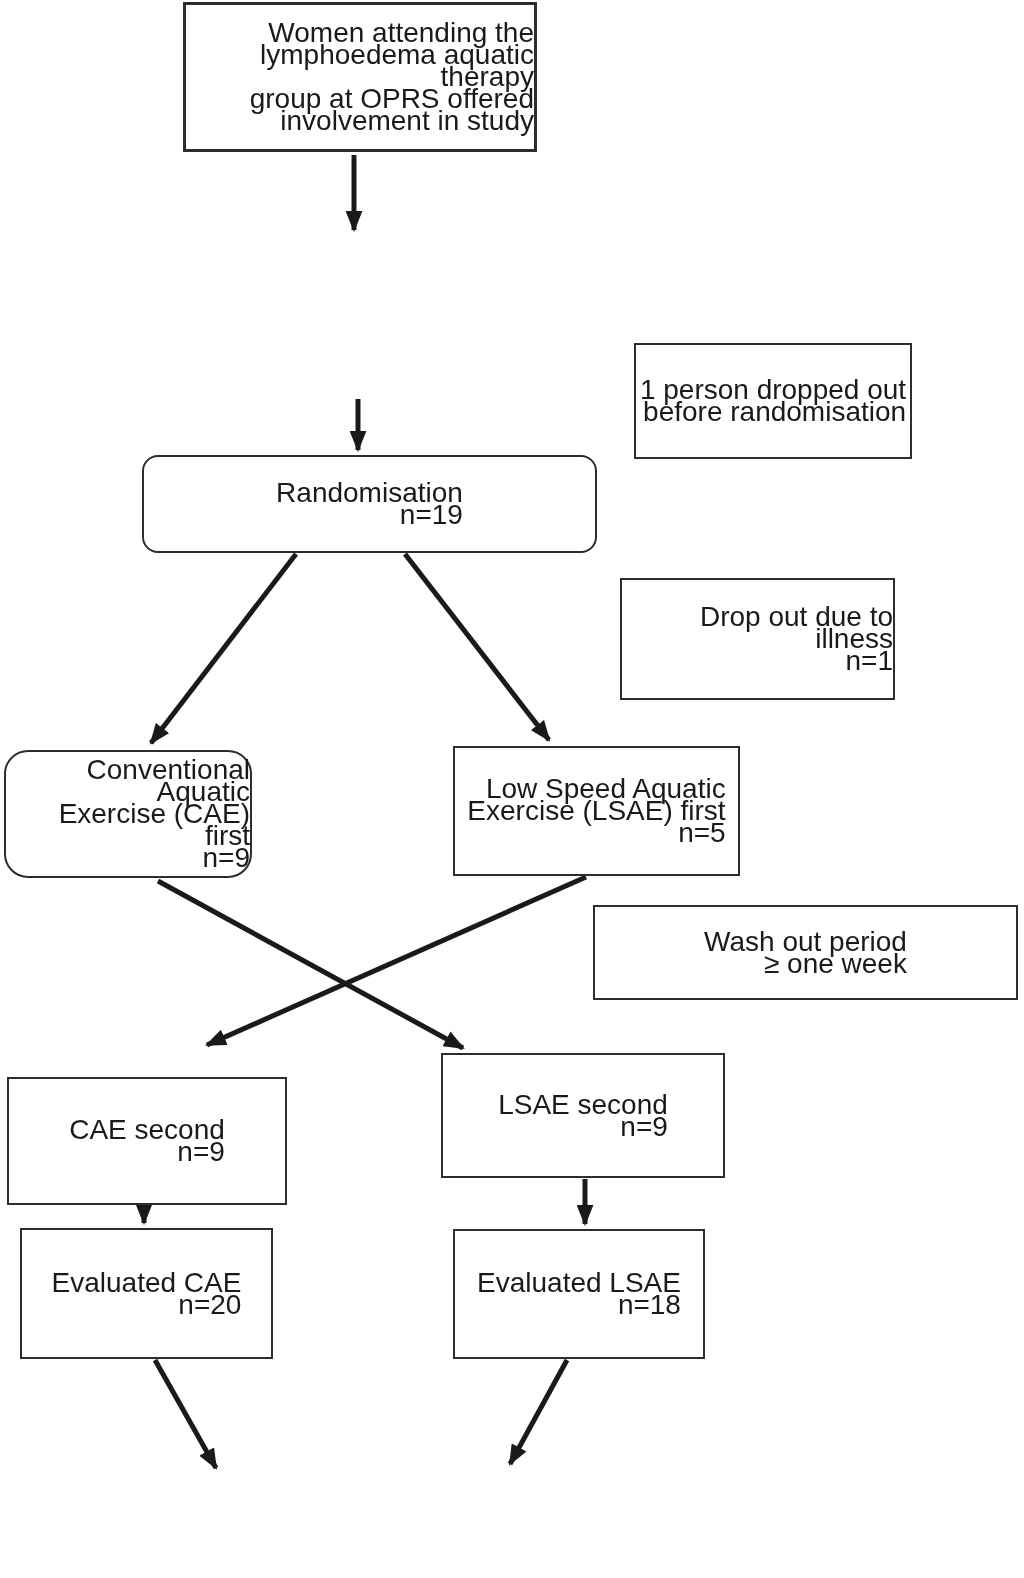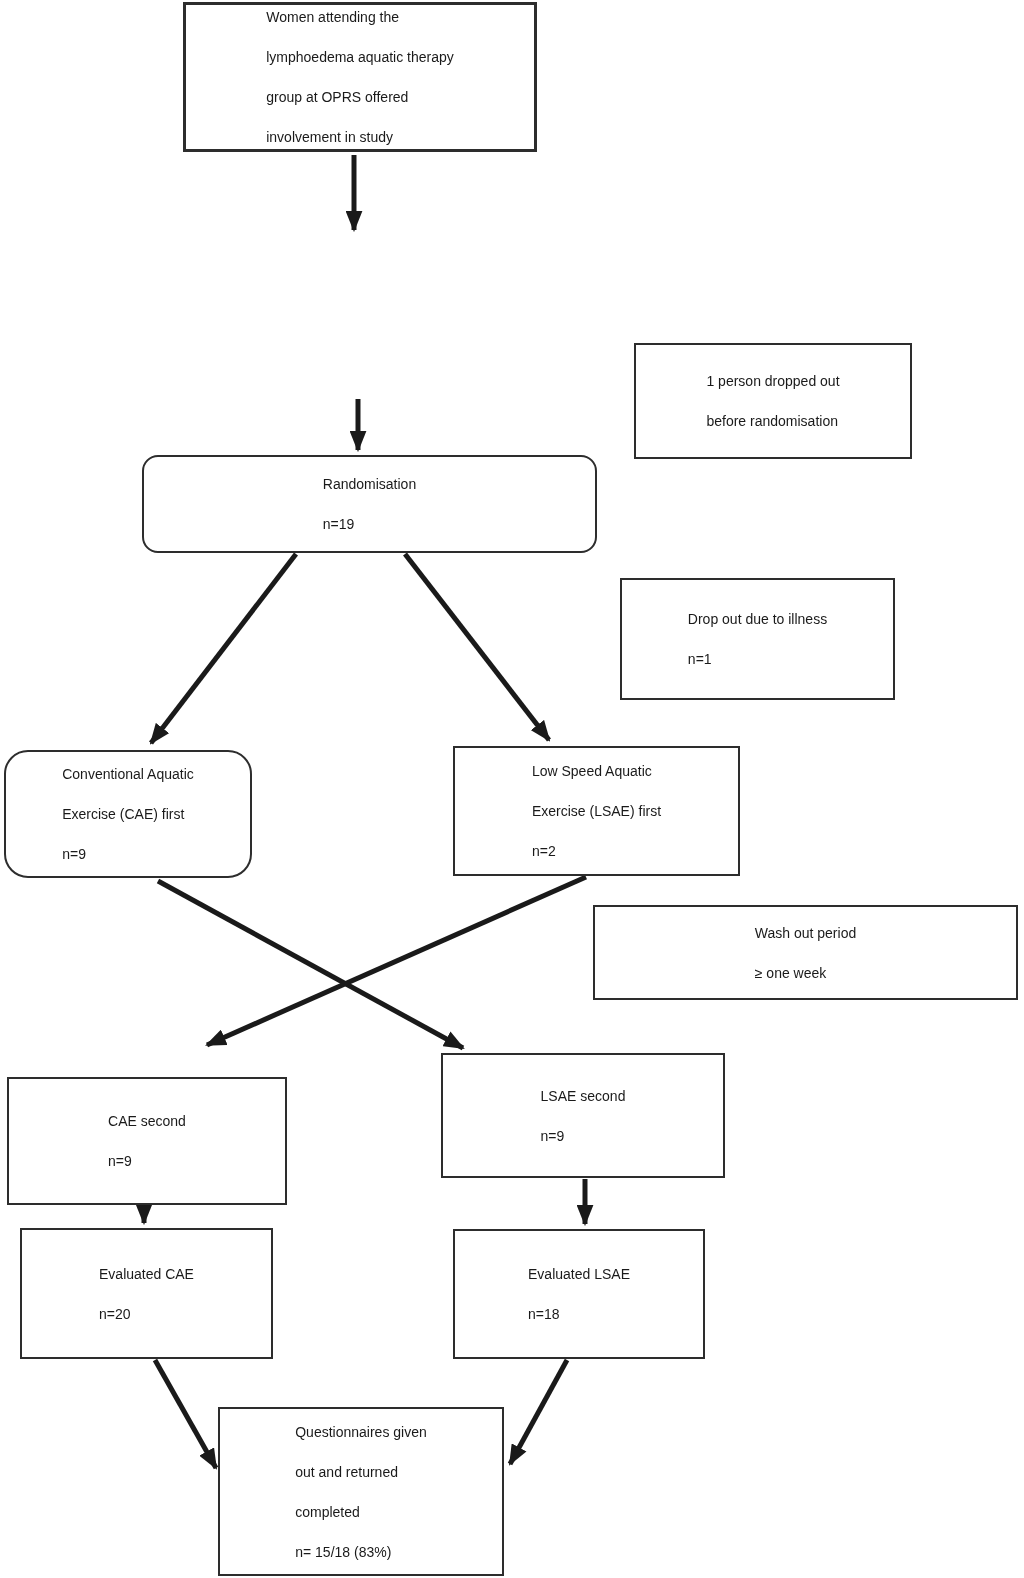--- a/index.html
+++ b/index.html
@@ -16,23 +16,23 @@
     color: #1a1a1a;
   }
   .node {
     position: absolute;
     box-sizing: border-box;
     background: #ffffff;
     border: 2px solid #2d2d2d;
     display: flex;
     align-items: center;
     justify-content: center;
-    text-align: left;
-    font-size: 14px;
-    line-height: 40px;
+    text-align: right;
+    font-size: 28px;
+    line-height: 22px;
     white-space: pre-line;
     z-index: 2;
   }
   .node.thick {
     border-width: 3px;
   }
   #arrow-layer {
     position: absolute;
     left: 0;
     top: 0;
@@ -82,35 +82,31 @@
 
   <div class="node" style="left:620px; top:578px; width:275px; height:122px;">Drop out due to illness
 n=1</div>
 
   <div class="node" style="left:4px; top:750px; width:248px; height:128px;border-radius:24px;">Conventional Aquatic
 Exercise (CAE) first
 n=9</div>
 
   <div class="node" style="left:453px; top:746px; width:287px; height:130px;">Low Speed Aquatic
 Exercise (LSAE) first
-n=2</div>
+n=5</div>
 
   <div class="node" style="left:593px; top:905px; width:425px; height:95px;">Wash out period
 ≥ one week</div>
 
   <div class="node" style="left:7px; top:1049px; width:280px; height:128px;margin-top:28px;">CAE second
 n=9</div>
 
   <div class="node" style="left:433px; top:1053px; width:284px; height:125px;margin-left:8px;">LSAE second
 n=9</div>
 
   <div class="node" style="left:20px; top:1228px; width:253px; height:131px;">Evaluated CAE
 n=20</div>
 
   <div class="node" style="left:453px; top:1229px; width:252px; height:130px;">Evaluated LSAE
 n=18</div>
 
-  <div class="node" style="left:218px; top:1407px; width:286px; height:169px;">Questionnaires given
-out and returned
-completed
-n= 15/18 (83%)</div>
 
 </div>
 
 </body></html>

